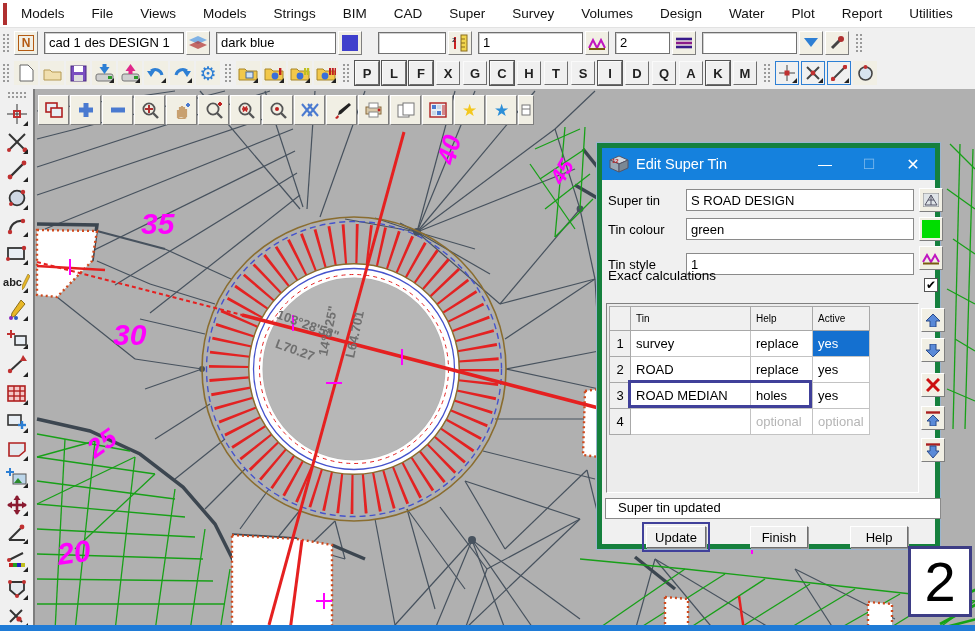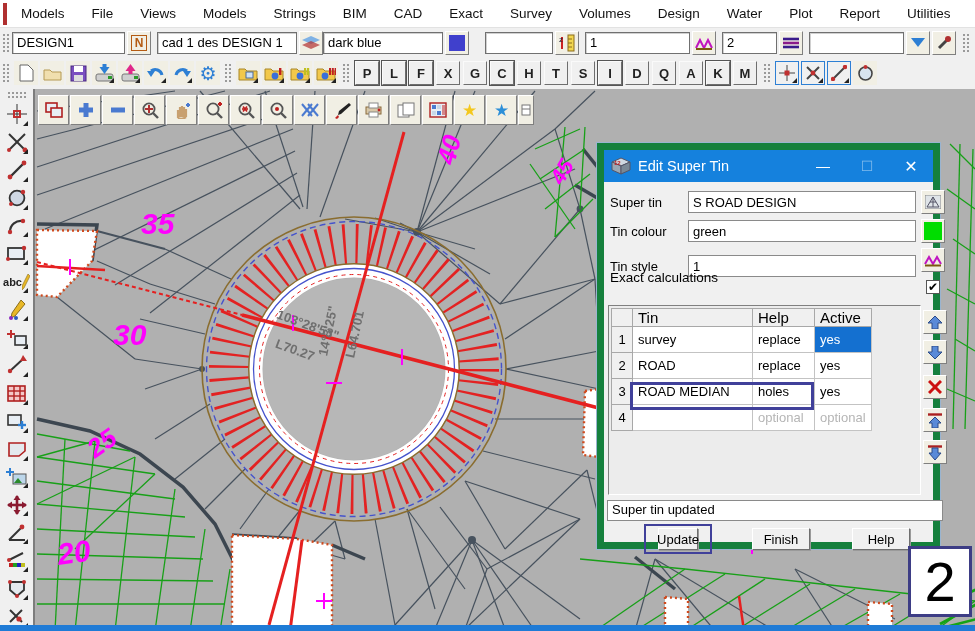--- a/index.html
+++ b/index.html
@@ -49,42 +49,42 @@
   .gtext { fill:#6f6f6f; font-weight:bold; font-size:13px; }
 
   
   #view-toolbar { position:absolute; left:38px; top:95px; display:flex; }
   .vbtn { width:31px; height:30px; background:#f1efe4; border:1px solid; border-color:#ffffff #7f7f7f #7f7f7f #ffffff;
     margin-right:1px; display:flex; align-items:center; justify-content:center; font-size:17px; }
   .star-y { color:#f4c81e; } .star-b { color:#2d8fd8; }
 
   
   #dialog { position:absolute; left:597px; top:143px; width:343px; height:406px; background:#f0f0f0;
-    border:7px solid #15803d; box-shadow:0 0 0 1px #9ab4d0; font-size:13px; }
+    border:5px solid #15803d; box-shadow:0 0 0 1px #9ab4d0; font-size:13px; }
   #dlg-title { height:32px; background:#1581dd; color:#fff; display:flex; align-items:center; padding-left:7px; }
   #dlg-title .t { font-size:14.5px; margin-left:7px; flex:0 0 auto; }
   .win-ctl { width:44px; text-align:center; color:#fff; font-size:14px; }
   .dlg-row { position:absolute; left:6px; display:flex; align-items:center; }
   .dlg-label { width:78px; font-size:13px; color:#000; }
   .dlg-input { width:228px; height:22px; background:#fff; border:1px solid #8a8a8a; padding:0 4px; font-size:13px; display:flex; align-items:center; }
   .dlg-side-btn { position:absolute; width:24px; height:24px; background:#f1efe4; border:1px solid; border-color:#fff #7f7f7f #7f7f7f #fff; display:flex; align-items:center; justify-content:center; }
   #tbl-wrap { position:absolute; left:4px; top:155px; width:313px; height:190px; background:#ececec;
     border:1px solid; border-color:#808080 #fff #fff #808080; }
   .tbl-grid { position:absolute; left:2px; top:2px; display:grid; grid-template-columns:22px 120px 62px 57px; }
-  .hc { background:#f0f0f0; border:1px solid #a8a8a8; border-left:none; height:19px; display:flex; align-items:center; padding-left:5px; font-size:15px; }
+  .hc { background:#f0f0f0; border:1px solid #a8a8a8; border-left:none; height:25px; display:flex; align-items:center; padding-left:5px; font-size:10px; }
   .hc:first-child { border-left:1px solid #a8a8a8; padding-left:0; }
   .cc { background:#fff; border-right:1px solid #c3c3c3; border-bottom:1px solid #c3c3c3; height:26px; display:flex; align-items:center; padding-left:5px; font-size:13px; white-space:nowrap; overflow:hidden; }
   .rn { background:#f0f0f0; border:1px solid #a8a8a8; border-top:none; justify-content:center; padding-left:0; display:flex; align-items:center; font-size:13px; height:26px; }
   .sel { background:#1470d0; color:#fff; }
   .ph { color:#b5b5b5; }
   #row3-outline { position:absolute; left:21px; top:76px; width:184px; height:28px; border:3px solid #40409a; pointer-events:none; }
-  #dlg-status { position:absolute; left:3px; top:350px; width:336px; height:21px; background:#fff; border:1px solid #8a8a8a; font-size:13px; padding:1px 4px; }
+  #dlg-status { position:absolute; left:3px; top:350px; width:336px; height:21px; background:#fff; border:1px solid #8a8a8a; font-size:13px; padding:1px 12px; }
   .dlg-btn { position:absolute; top:378px; height:22px; background:#f0f0f0; border:1px solid; border-color:#fff #6f6f6f #6f6f6f #fff; box-shadow:1px 1px 0 #9a9a9a; font-size:13px; display:flex; align-items:center; justify-content:center; }
   #upd-wrap { position:absolute; left:40px; top:374px; width:68px; height:30px; border:2px solid #40409a; display:flex; align-items:center; justify-content:center; }
-  #upd-wrap .dlg-btn { position:static; width:40px; }
+  #upd-wrap .dlg-btn { position:static; width:60px; }
 
   
   #page-badge { position:absolute; left:908px; top:546px; width:64px; height:71px; background:#fff; border:3px solid #3d3d85;
     display:flex; align-items:center; justify-content:center; font-size:56px; color:#000; }
 
   
   #bottom-bar { position:absolute; left:0; top:625px; width:975px; height:6px; background:#1f7bd6; }
 
   svg text { font-family:"Liberation Sans",sans-serif; }
 </style>
@@ -93,46 +93,45 @@
 
 <div id="menubar">
   <div id="app-icon"></div>
   <span class="menu-item">Models</span>
   <span class="menu-item">File</span>
   <span class="menu-item">Views</span>
   <span class="menu-item">Models</span>
   <span class="menu-item">Strings</span>
   <span class="menu-item">BIM</span>
   <span class="menu-item">CAD</span>
-  <span class="menu-item">Exact</span>
+  <span class="menu-item">Super</span>
   <span class="menu-item">Survey</span>
   <span class="menu-item">Volumes</span>
   <span class="menu-item">Design</span>
   <span class="menu-item">Water</span>
   <span class="menu-item">Plot</span>
   <span class="menu-item">Report</span>
   <span class="menu-item">Utilities</span>
   <span class="menu-item">User</span>
 
 </div>
 
 <div id="toolbar2" class="tb">
   <div class="grip"></div>
-  <div class="tb-input" style="width:113px">DESIGN1</div>
   <div class="tb-btn">
       <span style="color:#b45a12;font-weight:bold;border:1px solid #b45a12;padding:0 3px">N</span>
     </div>
   <div class="tb-input" style="width:140px;margin-left:6px">cad 1 des DESIGN 1</div>
   <div class="tb-btn">
     <svg width="18" height="14">
         <polygon points="9,0 18,4 9,8 0,4" fill="#7fb2e5"></polygon>
         <polygon points="9,5 18,9 9,13 0,9" fill="#b03030" opacity=".7"></polygon>
       </svg>
   </div>
-  <div class="tb-input" style="width:120px;margin-left:0">dark blue</div>
+  <div class="tb-input" style="width:120px;margin-left:6px">dark blue</div>
   <div class="tb-btn">
       <span style="width:16px;height:16px;background:#4040cc;display:block"></span>
     </div>
   <div class="tb-input" style="width:68px;margin-left:16px"></div>
   <div class="tb-btn">
     <svg width="16" height="18">
         <rect x="9" y="1" width="6" height="16" fill="#f2d64e" stroke="#8a6d1d"></rect>
         <line x1="9" y1="5" x2="13" y2="5" stroke="#8a6d1d"></line>
         <line x1="9" y1="9" x2="13" y2="9" stroke="#8a6d1d"></line>
         <line x1="9" y1="13" x2="13" y2="13" stroke="#8a6d1d"></line>

